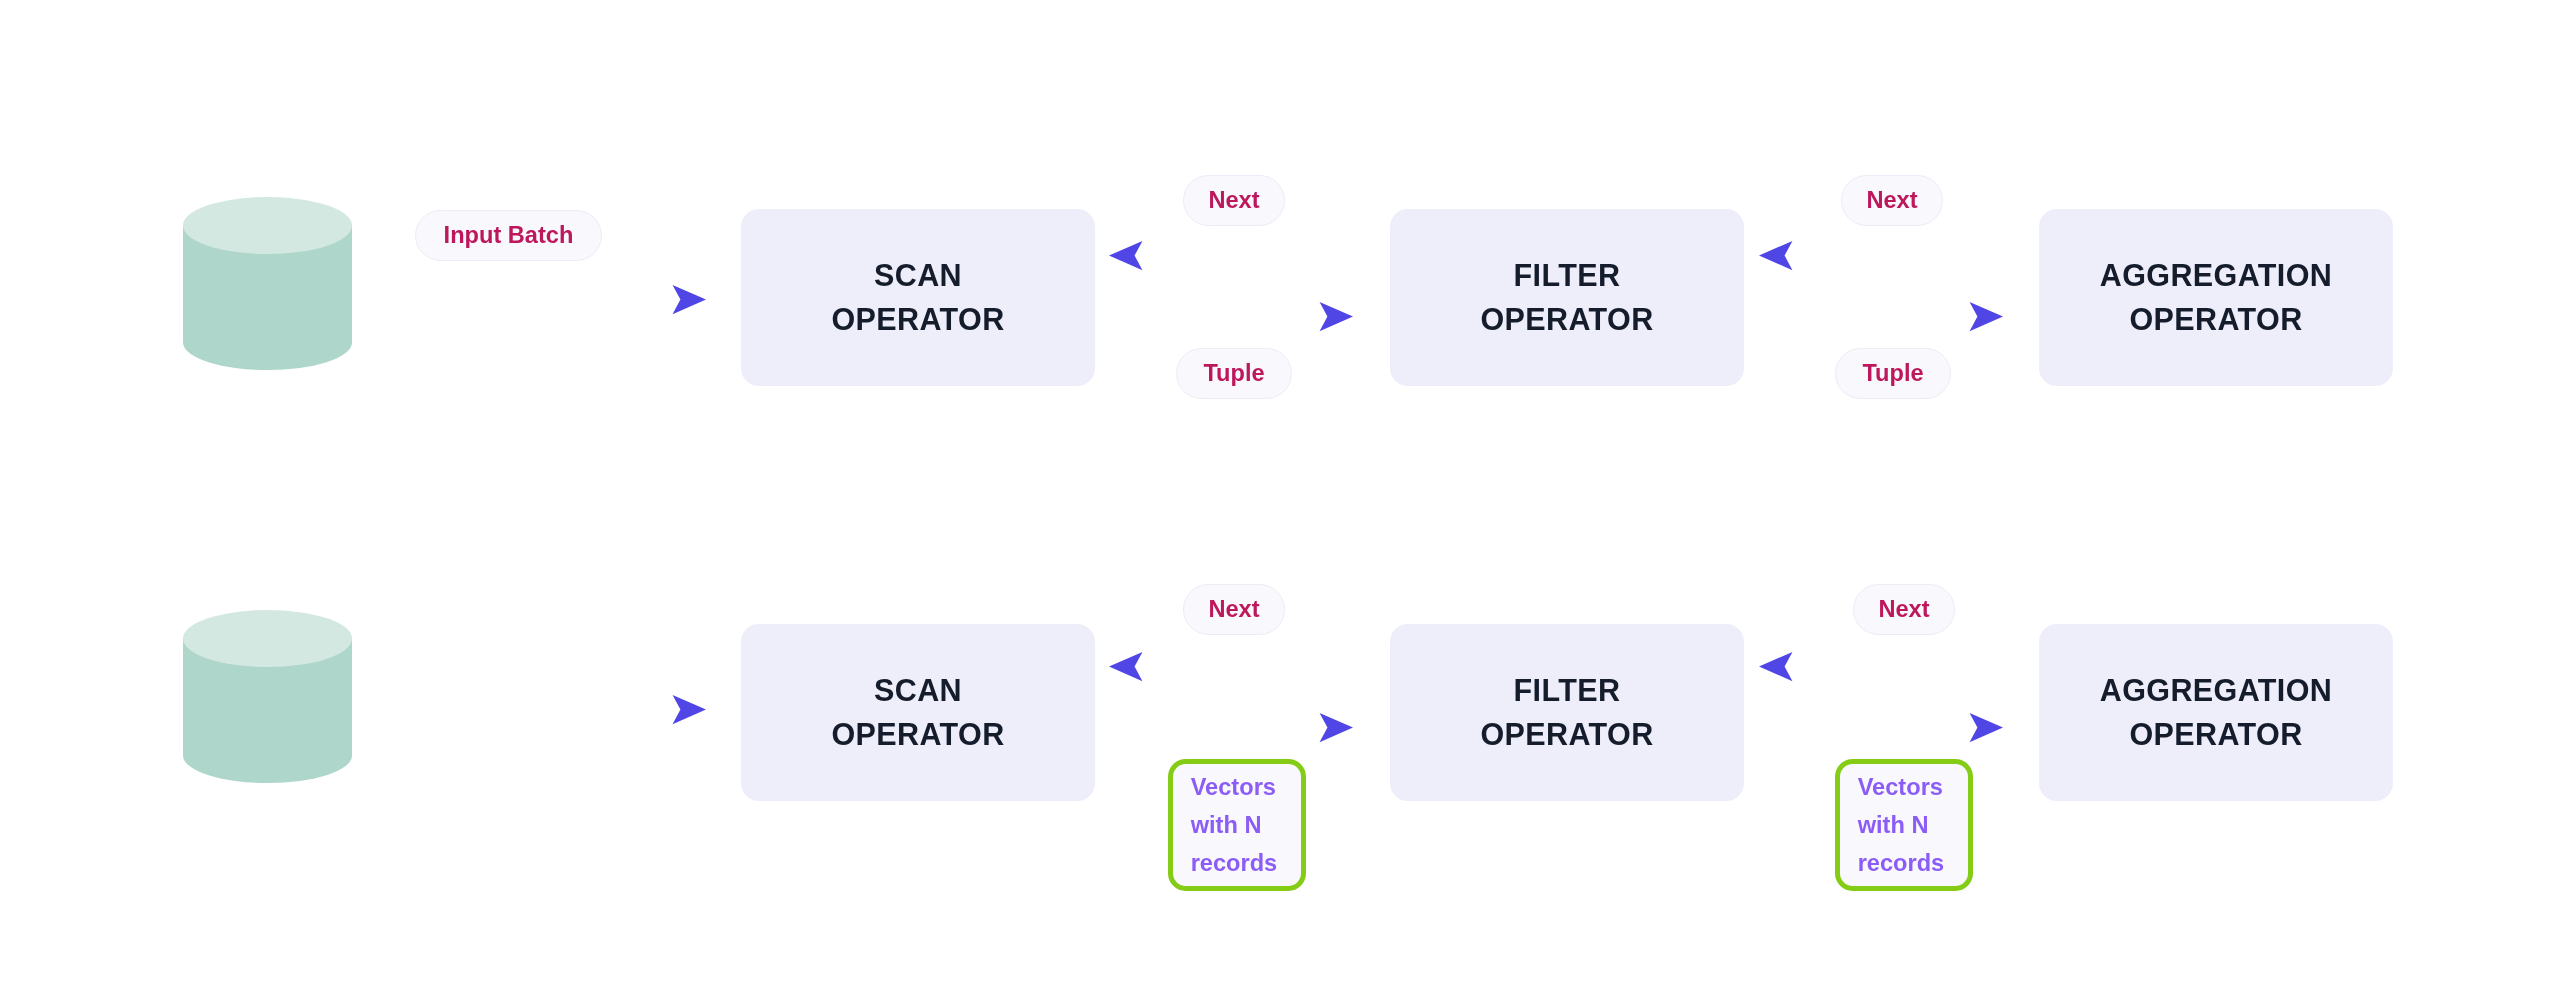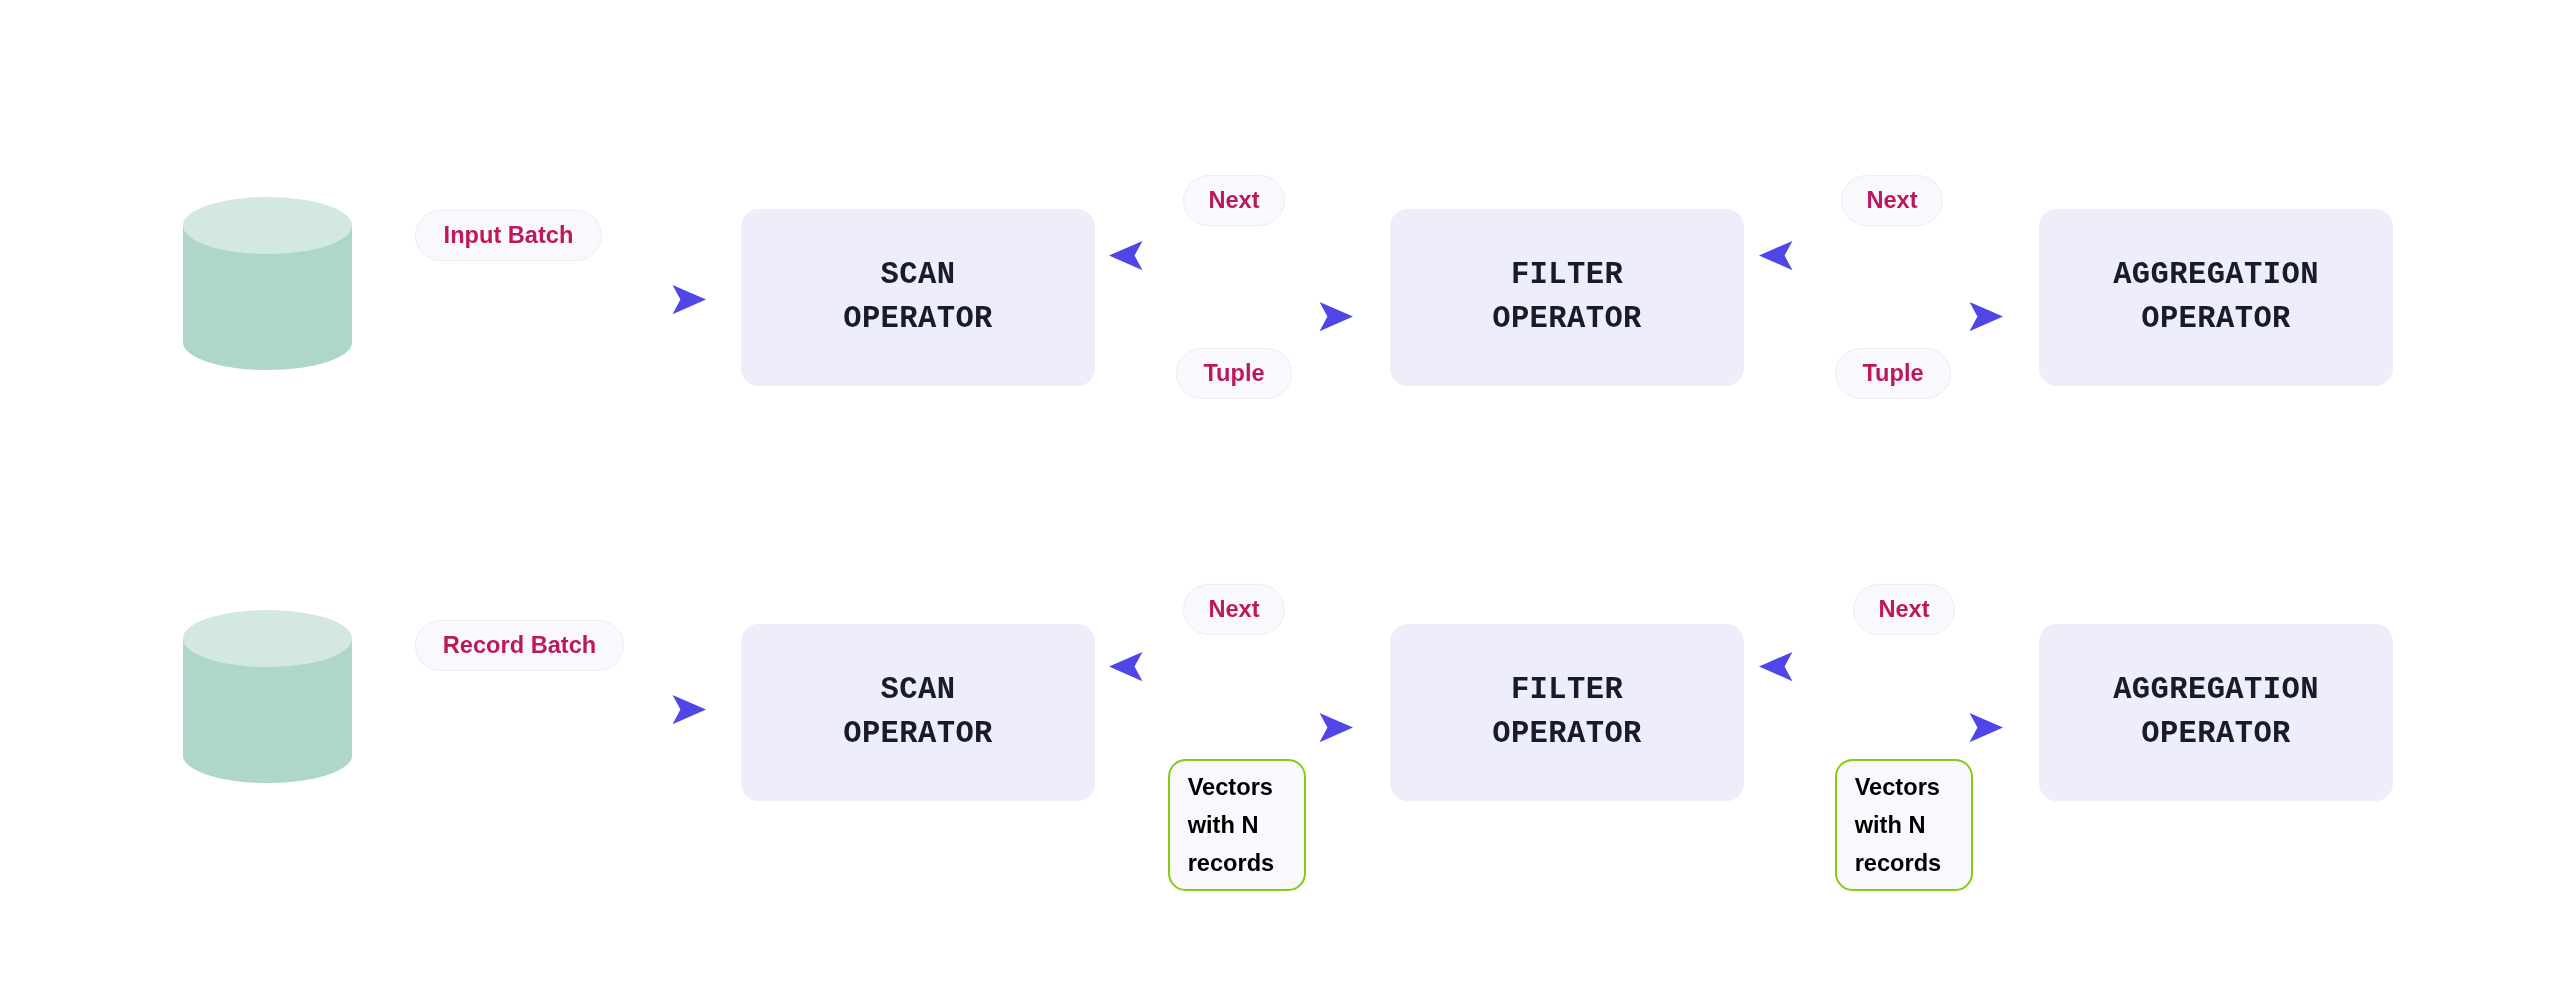--- a/index.html
+++ b/index.html
@@ -26,21 +26,20 @@
     position: absolute;
     width: 354px;
     height: 177px;
     background: #eeeefa;
     border-radius: 17.7px;
     display: flex;
     flex-direction: column;
     align-items: center;
     justify-content: center;
     box-sizing: border-box;
-    font-family: Liberation Mono, monospace;
   }
   .op-line {
     color: #151c2c;
     font-size: 30.5px;
     font-weight: 700;
     letter-spacing: 0.4px;
     line-height: 1.42;
     text-align: center;
     white-space: nowrap;
   }
@@ -89,23 +88,23 @@
     font-weight: 700;
     display: flex;
     align-items: center;
     justify-content: center;
     box-sizing: border-box;
     white-space: nowrap;
   }
   .tagbox {
     position: absolute;
     background: #f8f8fd;
-    border: 2px solid #84cc16;
+    border: 5px solid #84cc16;
     border-radius: 17.7px;
-    color: #000000;
+    color: #8b5cf6;
     font-size: 23.6px;
     font-weight: 700;
     line-height: 1.62;
     display: flex;
     flex-direction: column;
     align-items: flex-start;
     justify-content: center;
     box-sizing: border-box;
     padding: 9.8px 17.7px;
     white-space: nowrap;
@@ -228,21 +227,20 @@
     <div class="op-line">AGGREGATION</div>
     <div class="op-line">OPERATOR</div>
   </div>
 
   <div class="cylinder" style="left:183px; top:610px;">
     <div class="cyl-bottom"></div>
     <div class="cyl-body"></div>
     <div class="cyl-top"></div>
   </div>
 
-  <div class="pill" style="left:415px; top:620px; width:209px; height:51px;">Record Batch</div>
 
   <div class="arrow" style="left:391px; top:690px; width:315px;">
     <svg viewBox="0 0 320 40" preserveAspectRatio="none">
       <defs>
         <linearGradient id="gR2a" x1="0" y1="0" x2="1" y2="0">
           <stop offset="0" stop-color="#4f46e5" stop-opacity="0"></stop>
           <stop offset="0.55" stop-color="#4f46e5" stop-opacity="0.75"></stop>
           <stop offset="1" stop-color="#4f46e5" stop-opacity="1"></stop>
         </linearGradient>
       </defs>

